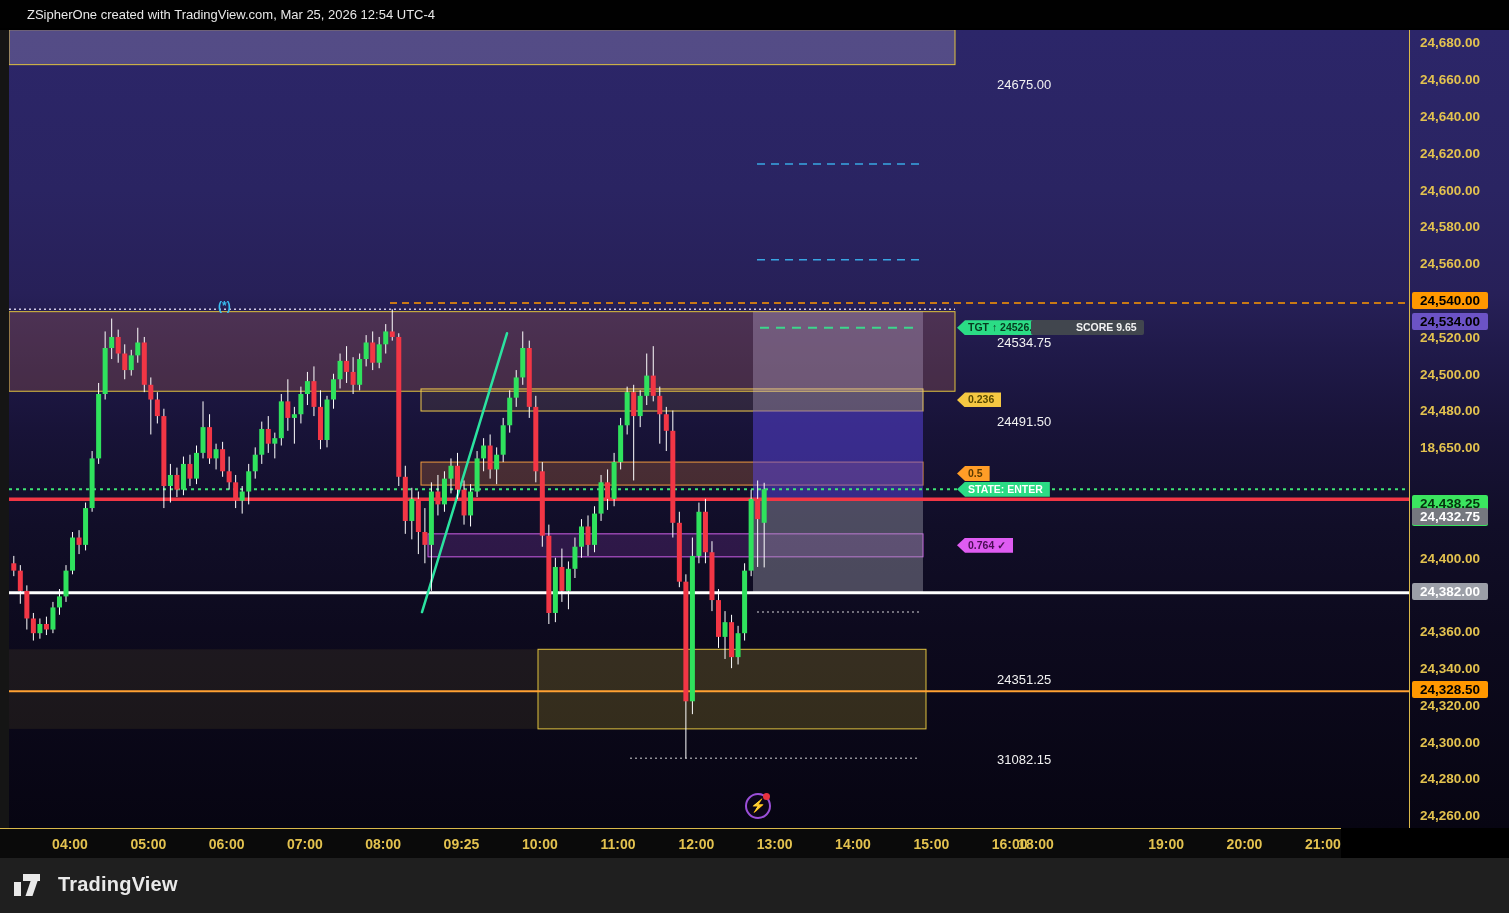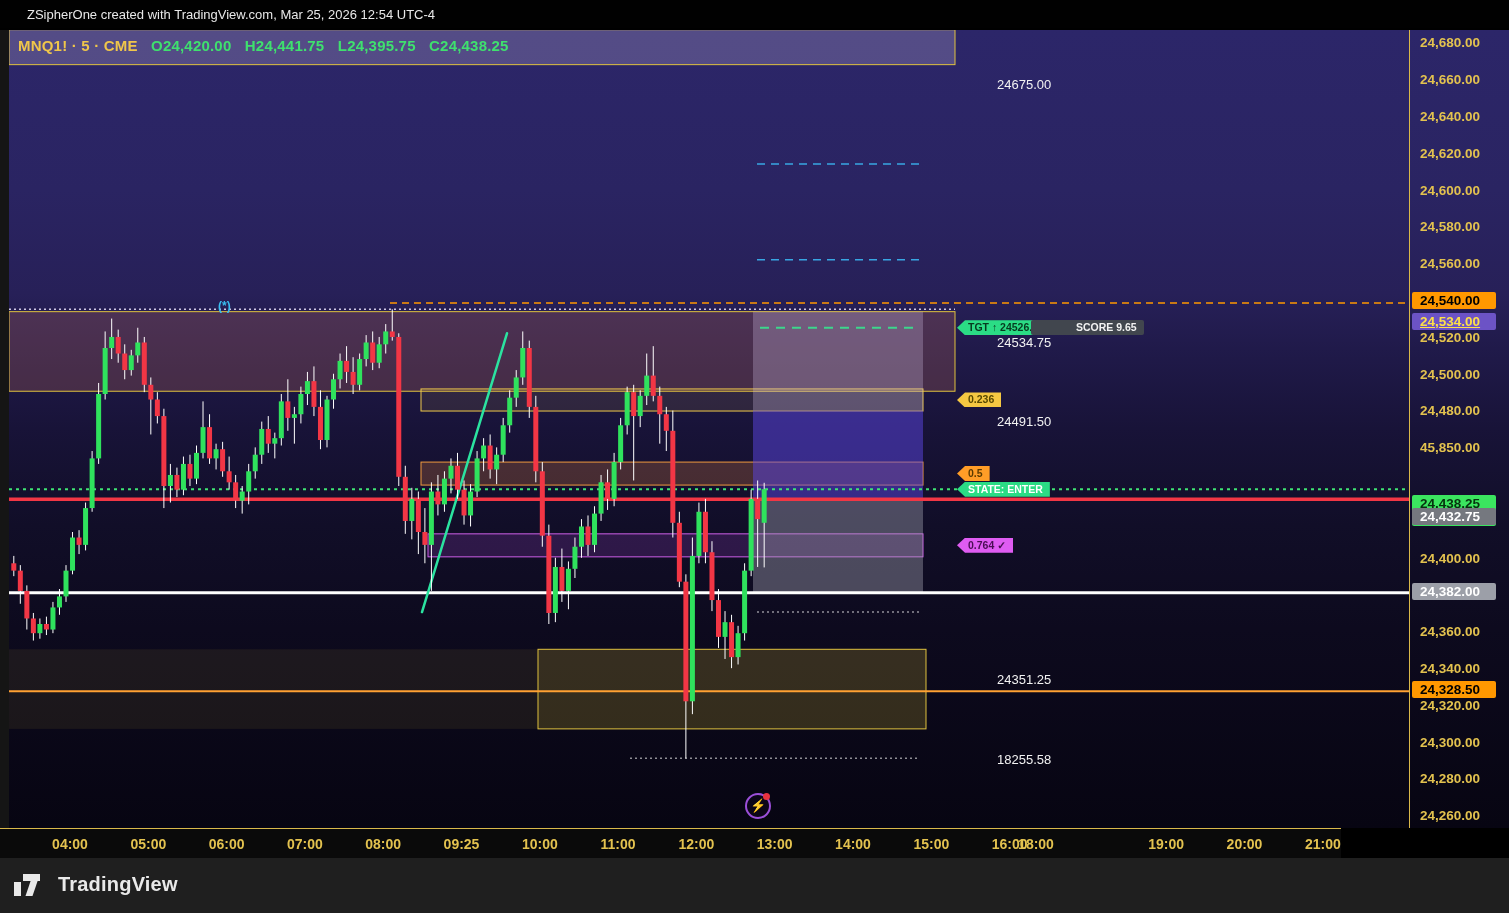--- a/index.html
+++ b/index.html
@@ -21,21 +21,21 @@
         padding:0 7px 0 11px;white-space:nowrap;
         clip-path:polygon(8px 0,100% 0,100% 100%,8px 100%,0 50%);}
   .pill.plain{clip-path:none;border-radius:2px;padding:0 7px;}
   .star-marker{position:absolute;font-size:12px;font-weight:700;}
   .replay{position:absolute;width:26px;height:26px;border:2px solid #9b4fd8;border-radius:50%;
           box-sizing:border-box;background:rgba(20,8,30,.4);color:#b05ae0;font-size:13px;
           text-align:center;line-height:22px;pointer-events:auto;}
   .replay .dot{position:absolute;right:-1px;top:-2px;width:7px;height:7px;border-radius:50%;background:#e8333f;}
   #price-axis{position:absolute;left:1409px;top:0;width:100px;height:798px;border-left:1px solid #d9b84a;}
   .tick{position:absolute;left:10px;color:#e3c24f;font-size:13.5px;font-weight:600;white-space:nowrap;}
-  .badge{position:absolute;left:2px;width:84px;box-sizing:border-box;border-radius:2px;
+  .badge{position:absolute;left:2px;width:76px;box-sizing:border-box;border-radius:2px;
          font-size:13.5px;font-weight:600;padding:1px 0 1px 8px;}
   .badge .sub{font-size:12.5px;}
   #time-axis{position:absolute;left:0;top:828px;width:1322px;height:30px;background:#0a0a0a;
              border-top:1px solid #d9b84a;overflow:hidden;padding-left:19px;}
   #time-axis .vline{position:absolute;left:1409px;top:0;width:1px;height:30px;background:#d9b84a;}
   .tlab{position:absolute;top:0;height:30px;line-height:30px;transform:translateX(-50%);
         color:#e3c24f;font-size:14px;font-weight:700;}
   .footer{position:absolute;left:0;top:858px;width:1509px;height:55px;background:#1f1f1f;}
   .logo{position:absolute;left:14px;top:15px;display:flex;align-items:center;gap:18px;}
   .logo-text{color:#e9e9e9;font-size:20px;font-weight:700;letter-spacing:.2px;}
@@ -537,60 +537,53 @@
           <line x1="764.175" x2="764.175" y1="452.78" y2="537.4200000000001" stroke="#ffffff" stroke-width="1"></line>
           <rect x="761.675" width="5" y="459.22" height="33.579999999999984" fill="#2fe25d"></rect>
         </g>
       </svg>
     <div class="left-strip"></div>
     <div id="chart-html-layer">
         <div class="lvl" style="left: 997px; top: 8.6px;">24675.00</div>
         <div class="lvl" style="left: 997px; top: 266.66px;">24534.75</div>
         <div class="lvl" style="left: 997px; top: 346.24px;">24491.50</div>
         <div class="lvl" style="left: 997px; top: 604.3px;">24351.25</div>
-        <div class="lvl" style="left: 997px; top: 683.88px;">18255.58</div>
+        <div class="lvl" style="left: 997px; top: 683.88px;">31082.15</div>
         <div class="pill" style="left: 957px; top: 290.26px; background: rgb(43, 220, 133); color: rgb(7, 58, 31);">TGT ↑ 24526.00</div>
         <div class="pill plain" style="left: 1031px; top: 290.26px; background: rgb(65, 70, 78); color: rgb(242, 242, 242); padding-left: 45px;">SCORE 9.65</div>
         <div class="pill" style="left: 957px; top: 362.48px; background: rgb(245, 200, 66); color: rgb(90, 74, 0);">0.236</div>
         <div class="pill" style="left: 957px; top: 436.08px; background: rgb(255, 157, 39); color: rgb(90, 58, 0);">0.5</div>
         <div class="pill" style="left: 957px; top: 451.72px; background: rgb(43, 220, 133); color: rgb(255, 255, 255);">STATE: ENTER</div>
         <div class="pill" style="left: 957px; top: 507.84px; background: rgb(223, 92, 242); color: rgb(74, 14, 85);">0.764 ✓</div>
         <div class="star-marker" style="left: 218px; top: 268.68px; color: rgb(58, 191, 240);">(*)</div>
         <div class="replay" style="left: 745px; top: 763px;">⚡<div class="dot"></div></div>
       </div>
 
-    <div class="legend">
-      <span class="sym">MNQ1! · 5 · CME</span>
-      <span class="ohlc">O24,420.00</span>
-      <span class="ohlc">H24,441.75</span>
-      <span class="ohlc">L24,395.75</span>
-      <span class="ohlc">C24,438.25</span>
-    </div>
 
     <div id="price-axis">
         <div class="tick" style="top: 5.4px;">24,680.00</div>
         <div class="tick" style="top: 42.2px;">24,660.00</div>
         <div class="tick" style="top: 79px;">24,640.00</div>
         <div class="tick" style="top: 115.8px;">24,620.00</div>
         <div class="tick" style="top: 152.6px;">24,600.00</div>
         <div class="tick" style="top: 189.4px;">24,580.00</div>
         <div class="tick" style="top: 226.2px;">24,560.00</div>
         <div class="tick" style="top: 299.8px;">24,520.00</div>
         <div class="tick" style="top: 336.6px;">24,500.00</div>
         <div class="tick" style="top: 373.4px;">24,480.00</div>
-        <div class="tick" style="top: 410.2px;">45,850.00</div>
+        <div class="tick" style="top: 410.2px;">18,650.00</div>
         <div class="tick" style="top: 520.6px;">24,400.00</div>
         <div class="tick" style="top: 594.2px;">24,360.00</div>
         <div class="tick" style="top: 631px;">24,340.00</div>
         <div class="tick" style="top: 667.8px;">24,320.00</div>
         <div class="tick" style="top: 704.6px;">24,300.00</div>
         <div class="tick" style="top: 741.4px;">24,280.00</div>
         <div class="tick" style="top: 778.2px;">24,260.00</div>
         <div class="badge" style="background: rgb(255, 152, 0); color: rgb(0, 0, 0); top: 262px;">24,540.00</div>
-        <div class="badge" style="background: rgb(108, 83, 198); color: #fde047; top: 283px; text-decoration: underline;">24,534.00</div>
+        <div class="badge" style="background: rgb(108, 83, 198); color: #000000; top: 283px;">24,534.00</div>
         <div class="badge" style="background: rgb(59, 229, 95); color: rgb(7, 50, 15); top: 465px;">24,438.25<div class="sub">00:06</div></div>
         <div class="badge" style="background: rgb(117, 120, 127); color: rgb(255, 255, 255); top: 478.22px;">24,432.75</div>
         <div class="badge" style="background: rgb(156, 159, 168); color: rgb(255, 255, 255); top: 552.72px;">24,382.00</div>
         <div class="badge" style="background: rgb(255, 152, 0); color: rgb(0, 0, 0); top: 651.16px;">24,328.50</div>
       </div>
   </div>
 
   <div id="time-axis">
     <div class="vline"></div>
   <div class="tlab" style="left: 70px;">04:00</div>

